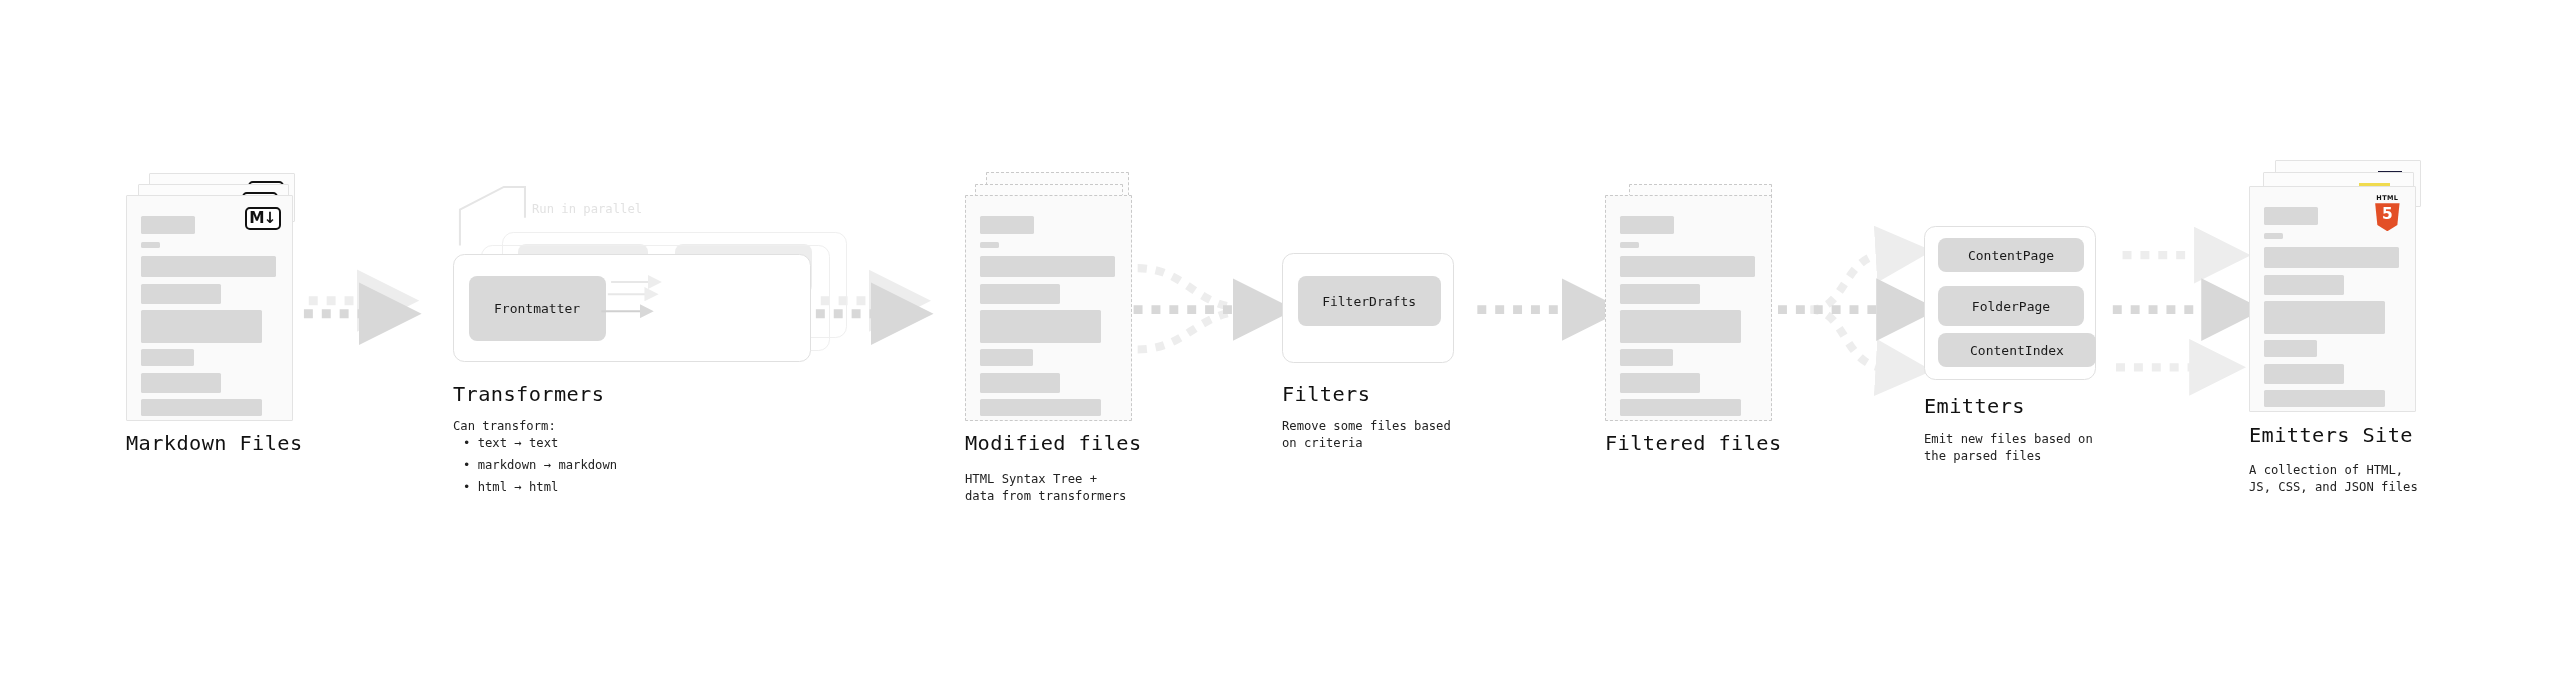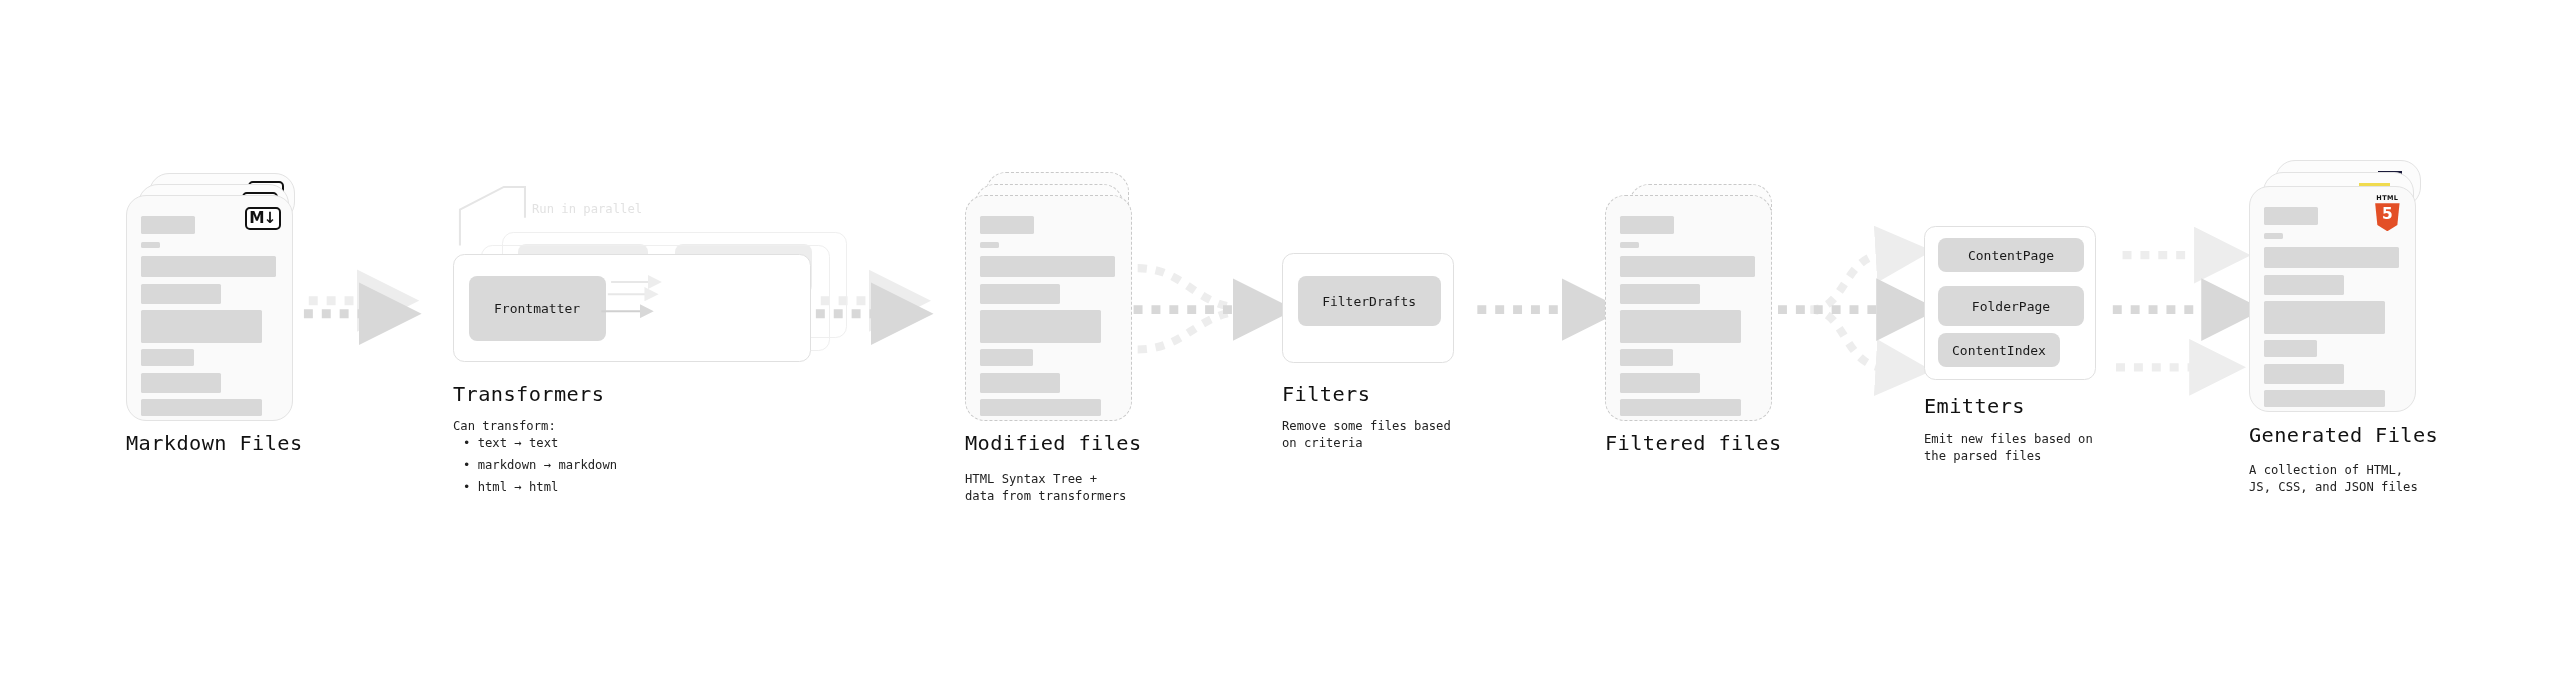--- a/index.html
+++ b/index.html
@@ -12,21 +12,21 @@
   #stage { position: relative; width: 2576px; height: 681px; }
 
   
   .node { position: absolute; }
 
   
   .filecard {
     position: absolute;
     background: #fafafa;
     border: 1.6px solid #e3e3e3;
-    border-radius: 20px;
+    border-radius: 1px;
   }
   .filecard.dashed { border-style: dashed; border-color: #c9c9c9; background: #fafafa; }
   .filecard.ghost  { background: #fcfcfc; }
 
   .skel {
     position: absolute;
     background: #d8d8d8;
     border-radius: 1.6px;
   }
 
@@ -256,21 +256,21 @@
       <div class="skel" style="left:14px;top:177px;width:80px;height:19.5px;"></div>
       <div class="skel" style="left:14px;top:203px;width:121px;height:17px;"></div>
     </div>
     <div class="title" style="left:1605px;top:431px;">Filtered files</div>
   </div>
 
   <div class="node">
     <div class="procbox" style="left:1924px;top:226px;width:172px;height:154px;">
       <div class="pill" style="left:13px;top:11.4px;width:146px;height:34px;">ContentPage</div>
       <div class="pill" style="left:13px;top:59px;width:146px;height:40px;">FolderPage</div>
-      <div class="pill" style="left:13px;top:106px;width:122px;height:34px;">ContentIndex</div>
+      <div class="pill" style="left:13px;top:106px;width:158px;height:34px;">ContentIndex</div>
     </div>
     <div class="title" style="left:1924px;top:394px;">Emitters</div>
     <div class="subtitle" style="left:1924px;top:431px;">Emit new files based on
 the parsed files</div>
   </div>
 
   <div class="node">
     <div class="filecard ghost" style="left:2275px;top:160px;width:146px;height:47px;">
       <div class="css-badge" style="right:18px;top:9.8px;">CSS</div>
     </div>
@@ -286,19 +286,19 @@
       </div>
       <div class="skel" style="left:14px;top:19.5px;width:54px;height:18.7px;"></div>
       <div class="skel" style="left:14px;top:46px;width:18.7px;height:5.7px;"></div>
       <div class="skel" style="left:14px;top:60px;width:135px;height:21px;"></div>
       <div class="skel" style="left:14px;top:88px;width:80px;height:19.5px;"></div>
       <div class="skel" style="left:14px;top:114px;width:121px;height:32.5px;"></div>
       <div class="skel" style="left:14px;top:153px;width:53px;height:17px;"></div>
       <div class="skel" style="left:14px;top:177px;width:80px;height:19.5px;"></div>
       <div class="skel" style="left:14px;top:203px;width:121px;height:17px;"></div>
     </div>
-    <div class="title" style="left:2249px;top:423px;">Generated Files</div>
+    <div class="title" style="left:2249px;top:423px;">Emitters Site</div>
     <div class="subtitle" style="left:2249px;top:462px;">A collection of HTML,
 JS, CSS, and JSON files</div>
   </div>
 
 </div>
 
 
 </body></html>

